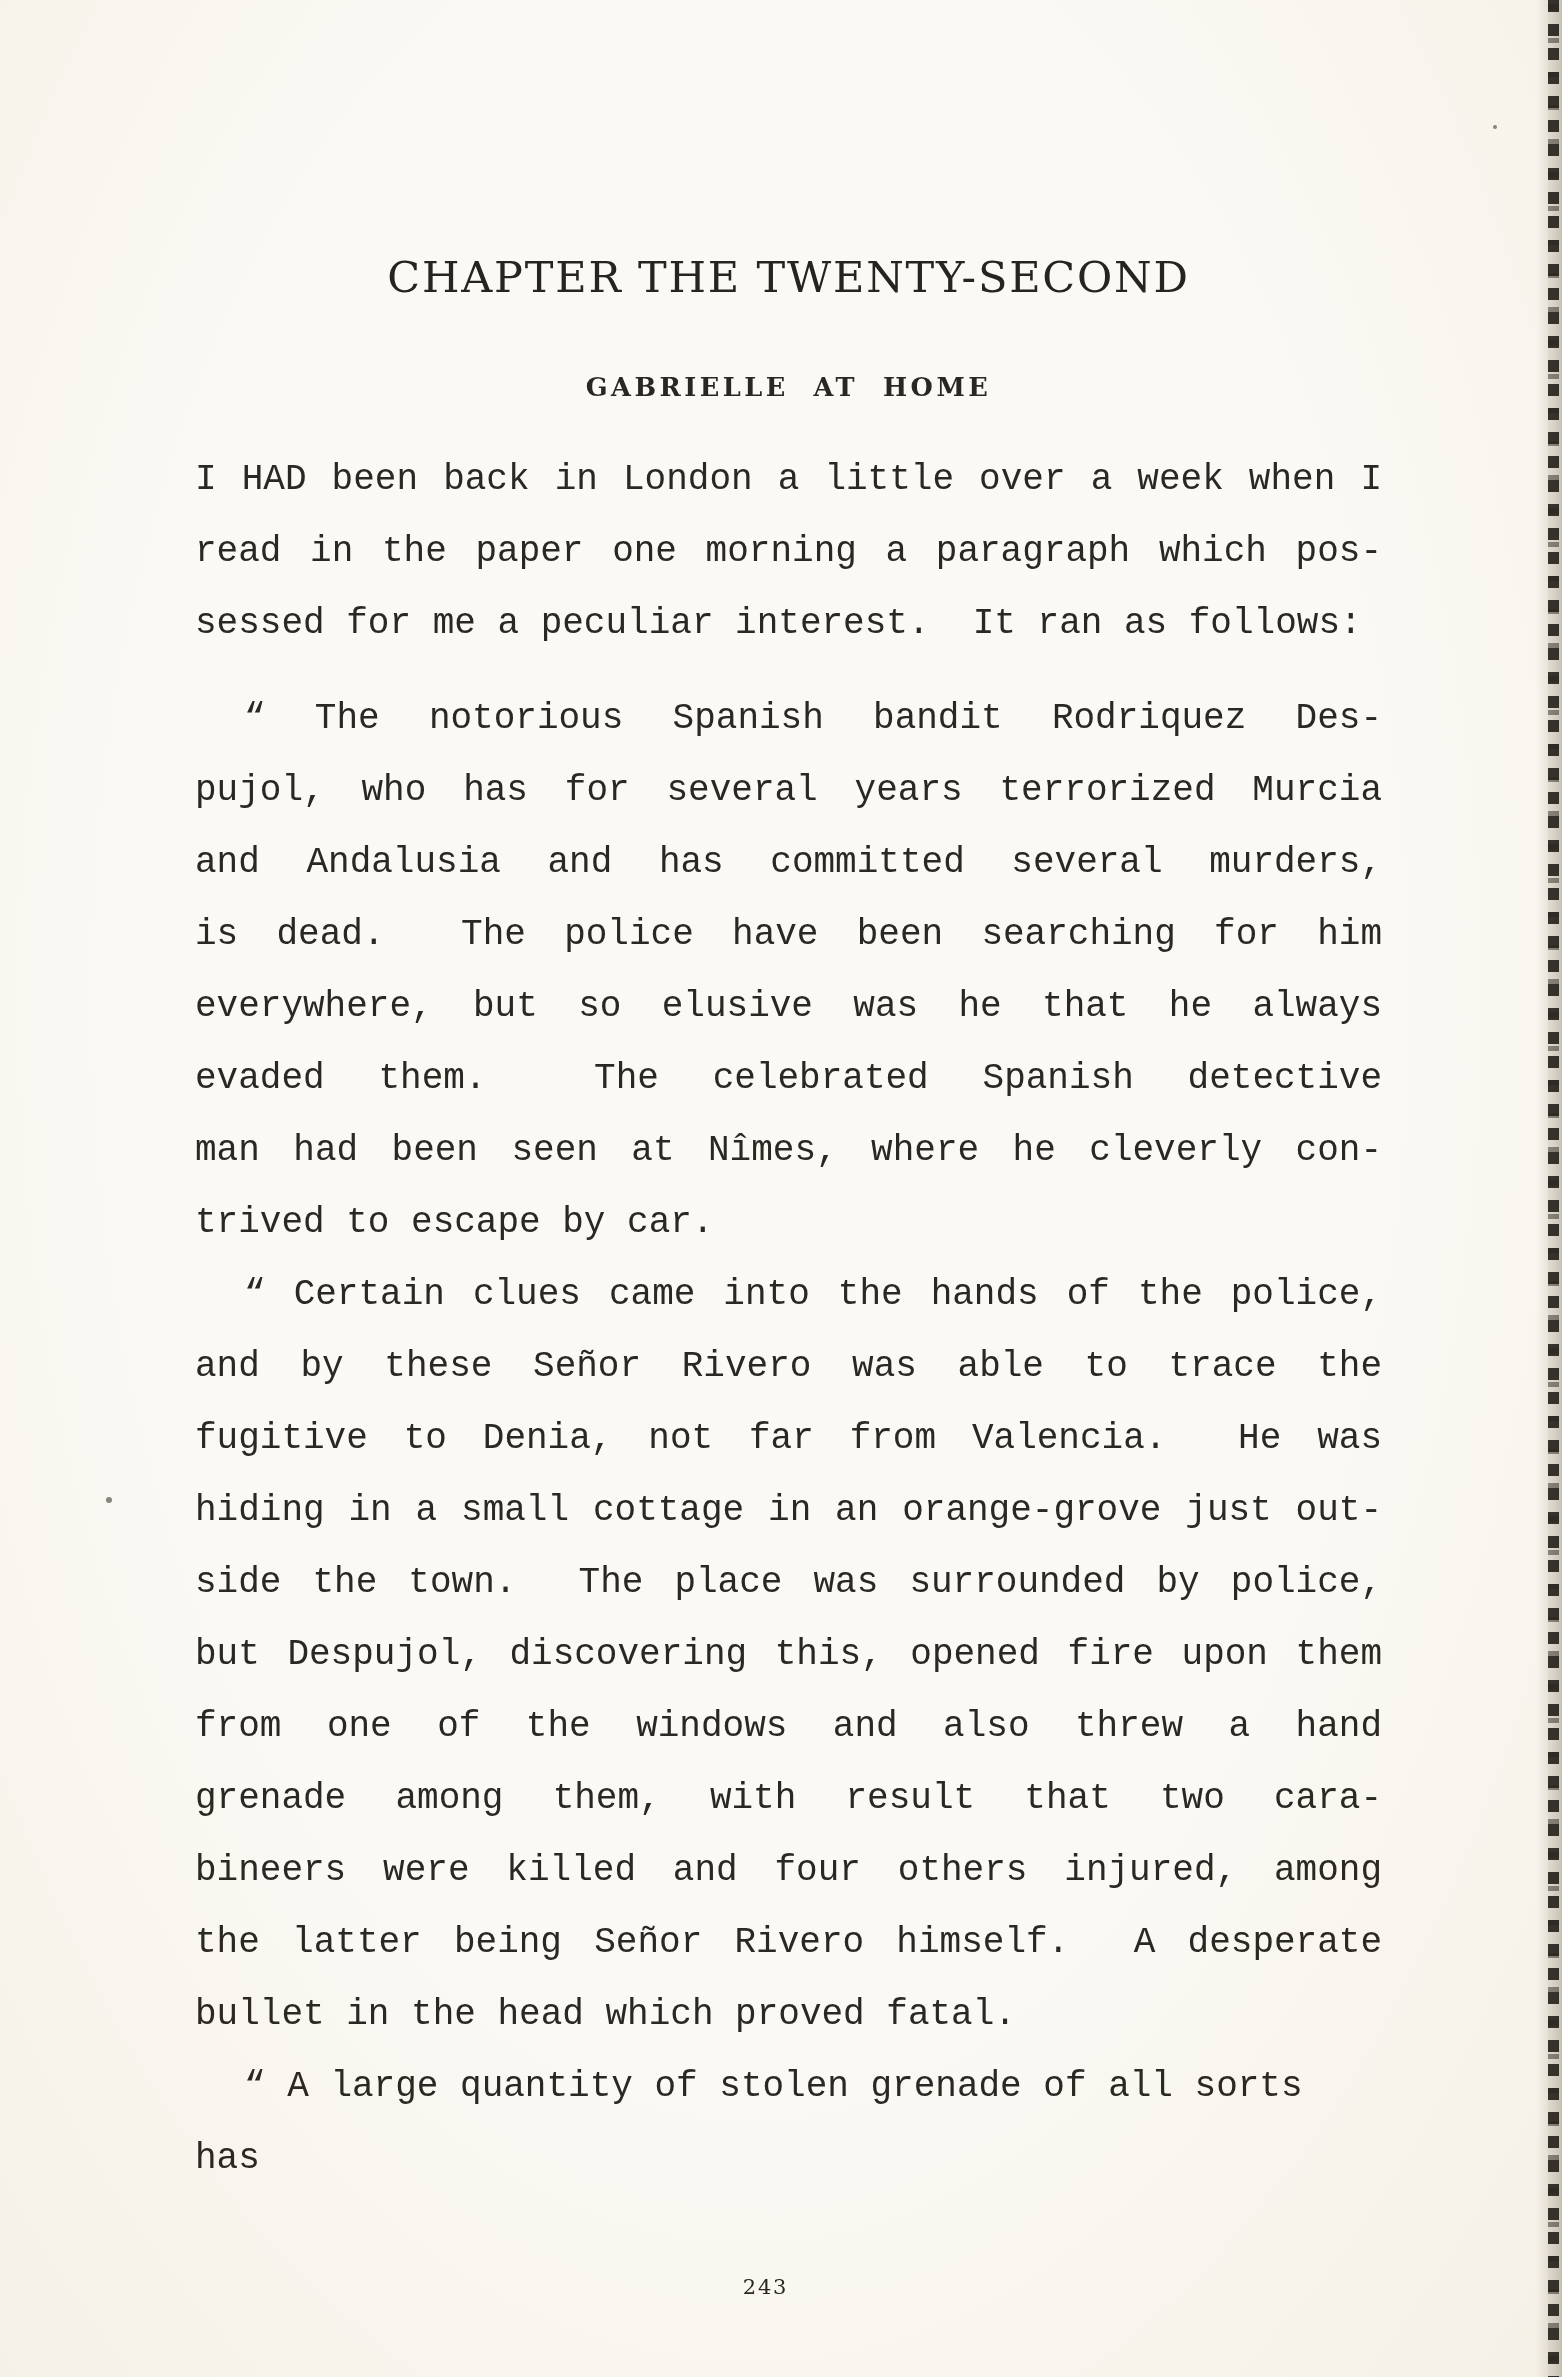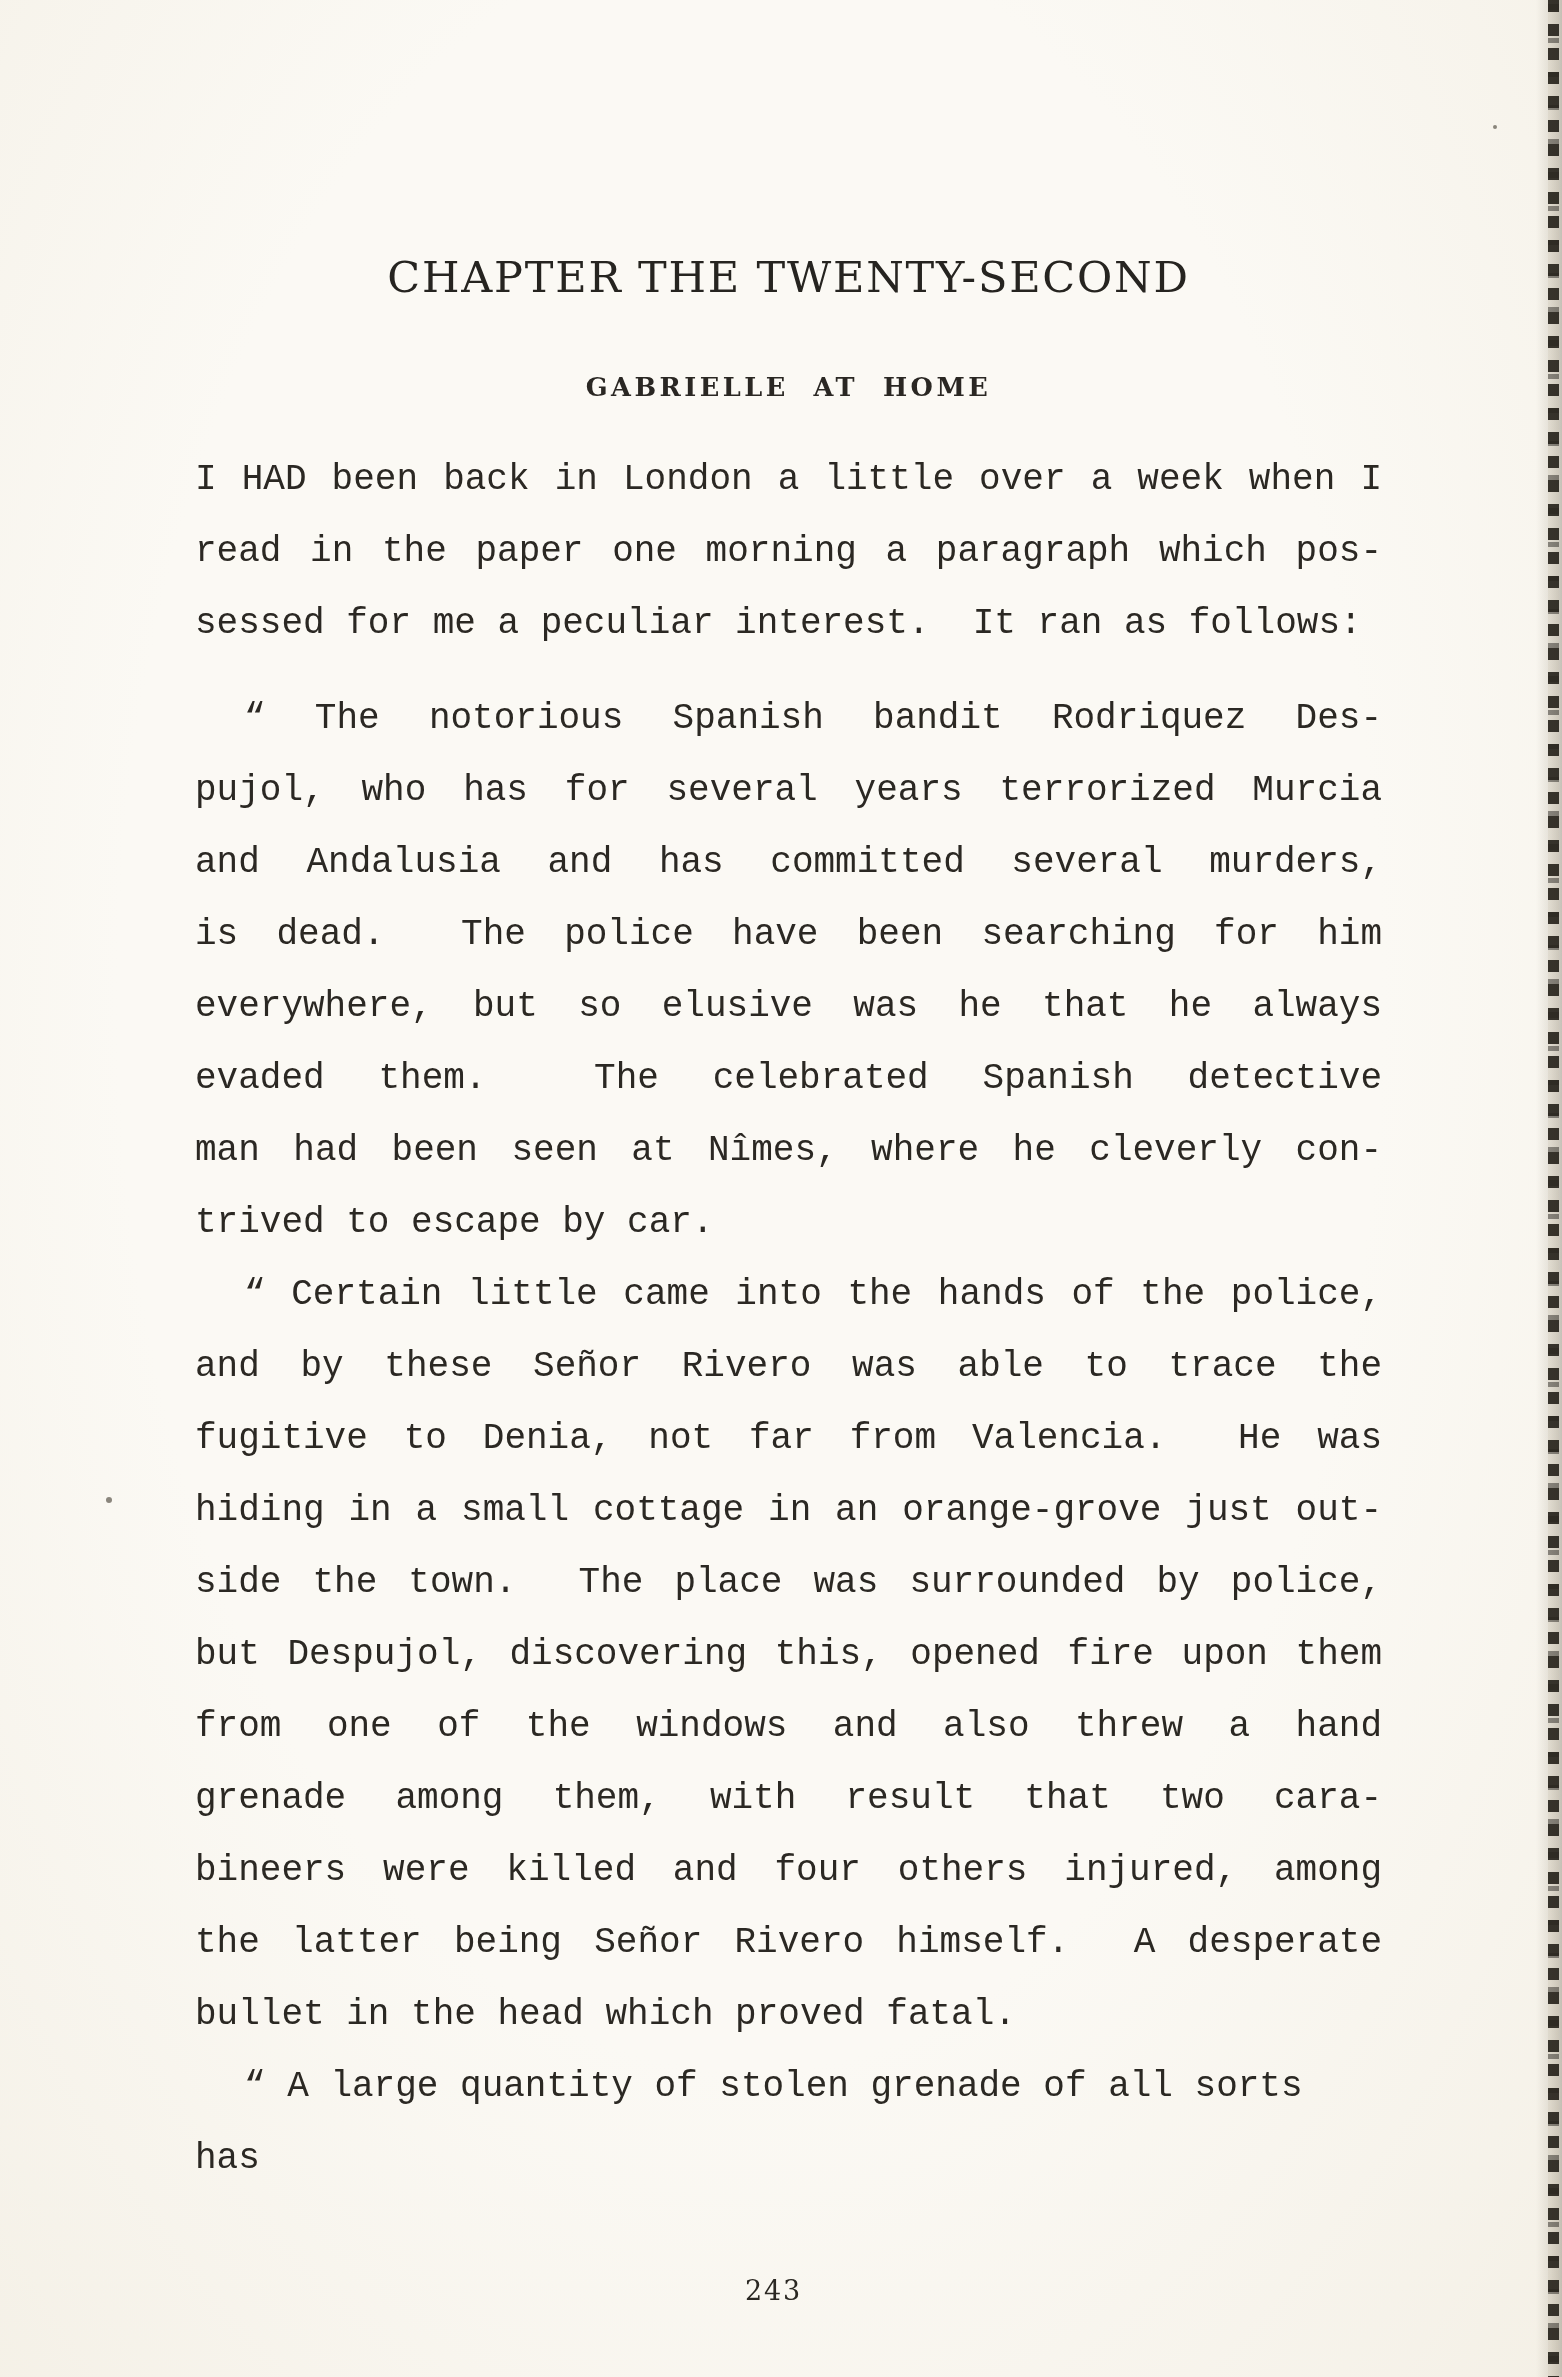--- a/index.html
+++ b/index.html
@@ -56,25 +56,25 @@
     line-height: 72px;
     white-space: pre-wrap;
   }
   .line.just {
     text-align: justify;
     text-align-last: justify;
   }
   .line.indent { text-indent: 49px; }
   .page-number {
     position: absolute;
-    left: 180px;
+    left: 172px;
     width: 1187px;
     top: 2275px;
     text-align: center;
-    font-size: 27px;
+    font-size: 21px;
     letter-spacing: 1.8px;
     color: #2b2823;
   }
   .scan-edge {
     position: absolute;
     top: 0;
     right: 0;
     width: 26.5px;
     height: 100%;
     background: linear-gradient(to right,
@@ -120,21 +120,21 @@
           <div class="line just indent">“ The notorious Spanish bandit Rodriquez Des-</div>
           <div class="line just">pujol, who has for several years terrorized Murcia</div>
           <div class="line just">and Andalusia and has committed several murders,</div>
           <div class="line just">is dead.  The police have been searching for him</div>
           <div class="line just">everywhere, but so elusive was he that he always</div>
           <div class="line just">evaded them.  The celebrated Spanish detective</div>
           <div class="line just">man had been seen at Nîmes, where he cleverly con-</div>
           <div class="line">trived to escape by car.</div>
         </div>
         <div class="paragraph">
-          <div class="line just indent">“ Certain little came into the hands of the police,</div>
+          <div class="line just indent">“ Certain clues came into the hands of the police,</div>
           <div class="line just">and by these Señor Rivero was able to trace the</div>
           <div class="line just">fugitive to Denia, not far from Valencia.  He was</div>
           <div class="line just">hiding in a small cottage in an orange-grove just out-</div>
           <div class="line just">side the town.  The place was surrounded by police,</div>
           <div class="line just">but Despujol, discovering this, opened fire upon them</div>
           <div class="line just">from one of the windows and also threw a hand</div>
           <div class="line just">grenade among them, with result that two cara-</div>
           <div class="line just">bineers were killed and four others injured, among</div>
           <div class="line just">the latter being Señor Rivero himself.  A desperate</div>
           <div class="line">bullet in the head which proved fatal.</div>

